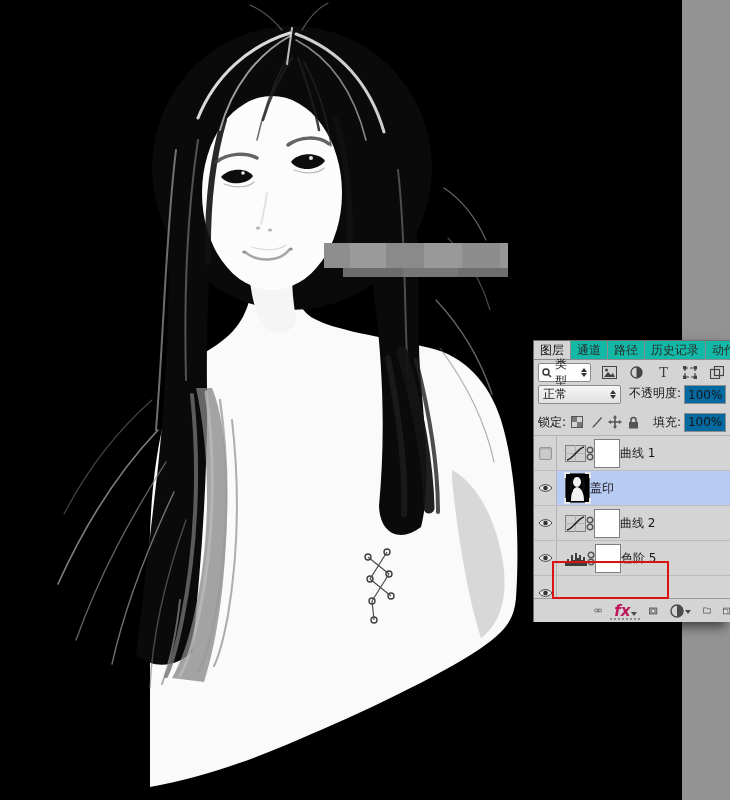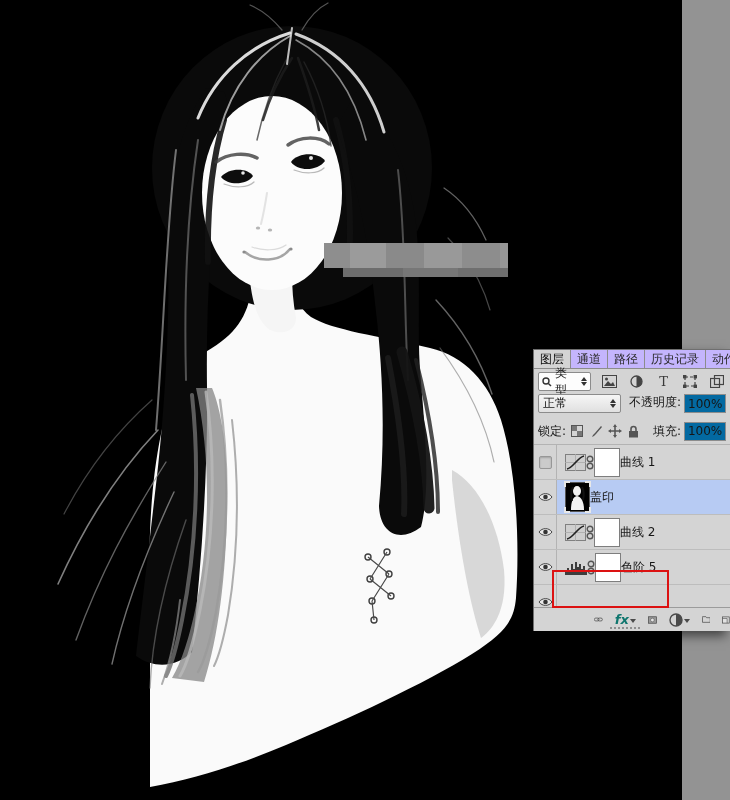--- a/index.html
+++ b/index.html
@@ -12,26 +12,26 @@
 
   
   .canvas { position:absolute; left:0; top:0; width:682px; height:800px; background:#000; }
   .canvas svg { display:block; }
 
   
   .censor { position:absolute; display:flex; }
   .censor .blk { height:100%; }
 
   
-  .panel { position:absolute; left:533px; top:349px; width:197px; height:282px;
+  .panel { position:absolute; left:533px; top:340px; width:197px; height:282px;
     background:#d4d4d4; overflow:hidden; border-left:1px solid #6f6f6f; border-top:1px solid #6f6f6f;
     box-shadow:-4px 5px 10px rgba(0,0,0,.55); font-size:12px; color:#161616; }
 
   .tabbar { display:flex; height:19px; background:#9b9b9b; border-bottom:1px solid #8c8c8c; }
-  .tab { display:flex; align-items:center; padding:0 6px; background:#c4b5fd;
+  .tab { display:flex; align-items:center; padding:0 6px; background:#14b8a6;
     border-right:1px solid #8c8c8c; font-size:12px; color:#2a2a2a; white-space:nowrap; }
   .tab.active { background:#d4d4d4; color:#0d0d0d; }
 
   .filter-row { display:flex; align-items:center; height:25px; padding:0 4px; }
   .search-box { display:flex; align-items:center; gap:3px; width:66px; height:19px;
     background:#fdfdfd; border:1px solid #8c8c8c; border-radius:2px; padding:0 3px; }
   .search-box .lbl { flex:1; font-size:12px; }
   .f-icons { display:flex; align-items:center; gap:9px; margin-left:9px; }
   .f-btn { width:18px; height:16px; display:flex; align-items:center; justify-content:center; }
 
@@ -64,21 +64,21 @@
   .stamp-thumb .c-tr { right:-2px; top:-2px; border-left:none; border-bottom:none; }
   .stamp-thumb .c-bl { left:-2px; bottom:-2px; border-right:none; border-top:none; }
   .stamp-thumb .c-br { right:-2px; bottom:-2px; border-left:none; border-top:none; }
   .lname { white-space:nowrap; }
 
   .red-box { position:absolute; left:18px; top:125px; width:117px; height:38px;
     border:2px solid #dc1212; pointer-events:none; z-index:5; }
 
   .footer { position:absolute; left:0; right:0; bottom:0; height:24px; background:#d4d4d4;
     border-top:1px solid #9b9b9b; display:flex; align-items:center; gap:12px; padding-left:60px; }
-  .fx-lbl { font-style:italic; font-weight:bold; font-size:13px; color:#0f766e; }
+  .fx-lbl { font-style:italic; font-weight:bold; font-size:15px; color:#be185d; }
   .tri { width:0; height:0; border-left:3px solid transparent; border-right:3px solid transparent;
     border-top:4px solid #4a4a4a; align-self:flex-end; margin:0 0 4px -9px; }
   .grip { position:absolute; left:76px; bottom:2px; width:30px; border-top:2px dotted #8f8f8f; }
 
   .updown { display:flex; flex-direction:column; gap:1px; margin-left:2px; }
   .updown i { width:0; height:0; border-left:3.5px solid transparent; border-right:3.5px solid transparent; }
   .updown .u { border-bottom:4px solid #333; }
   .updown .d { border-top:4px solid #333; }
 </style>
 </head>

